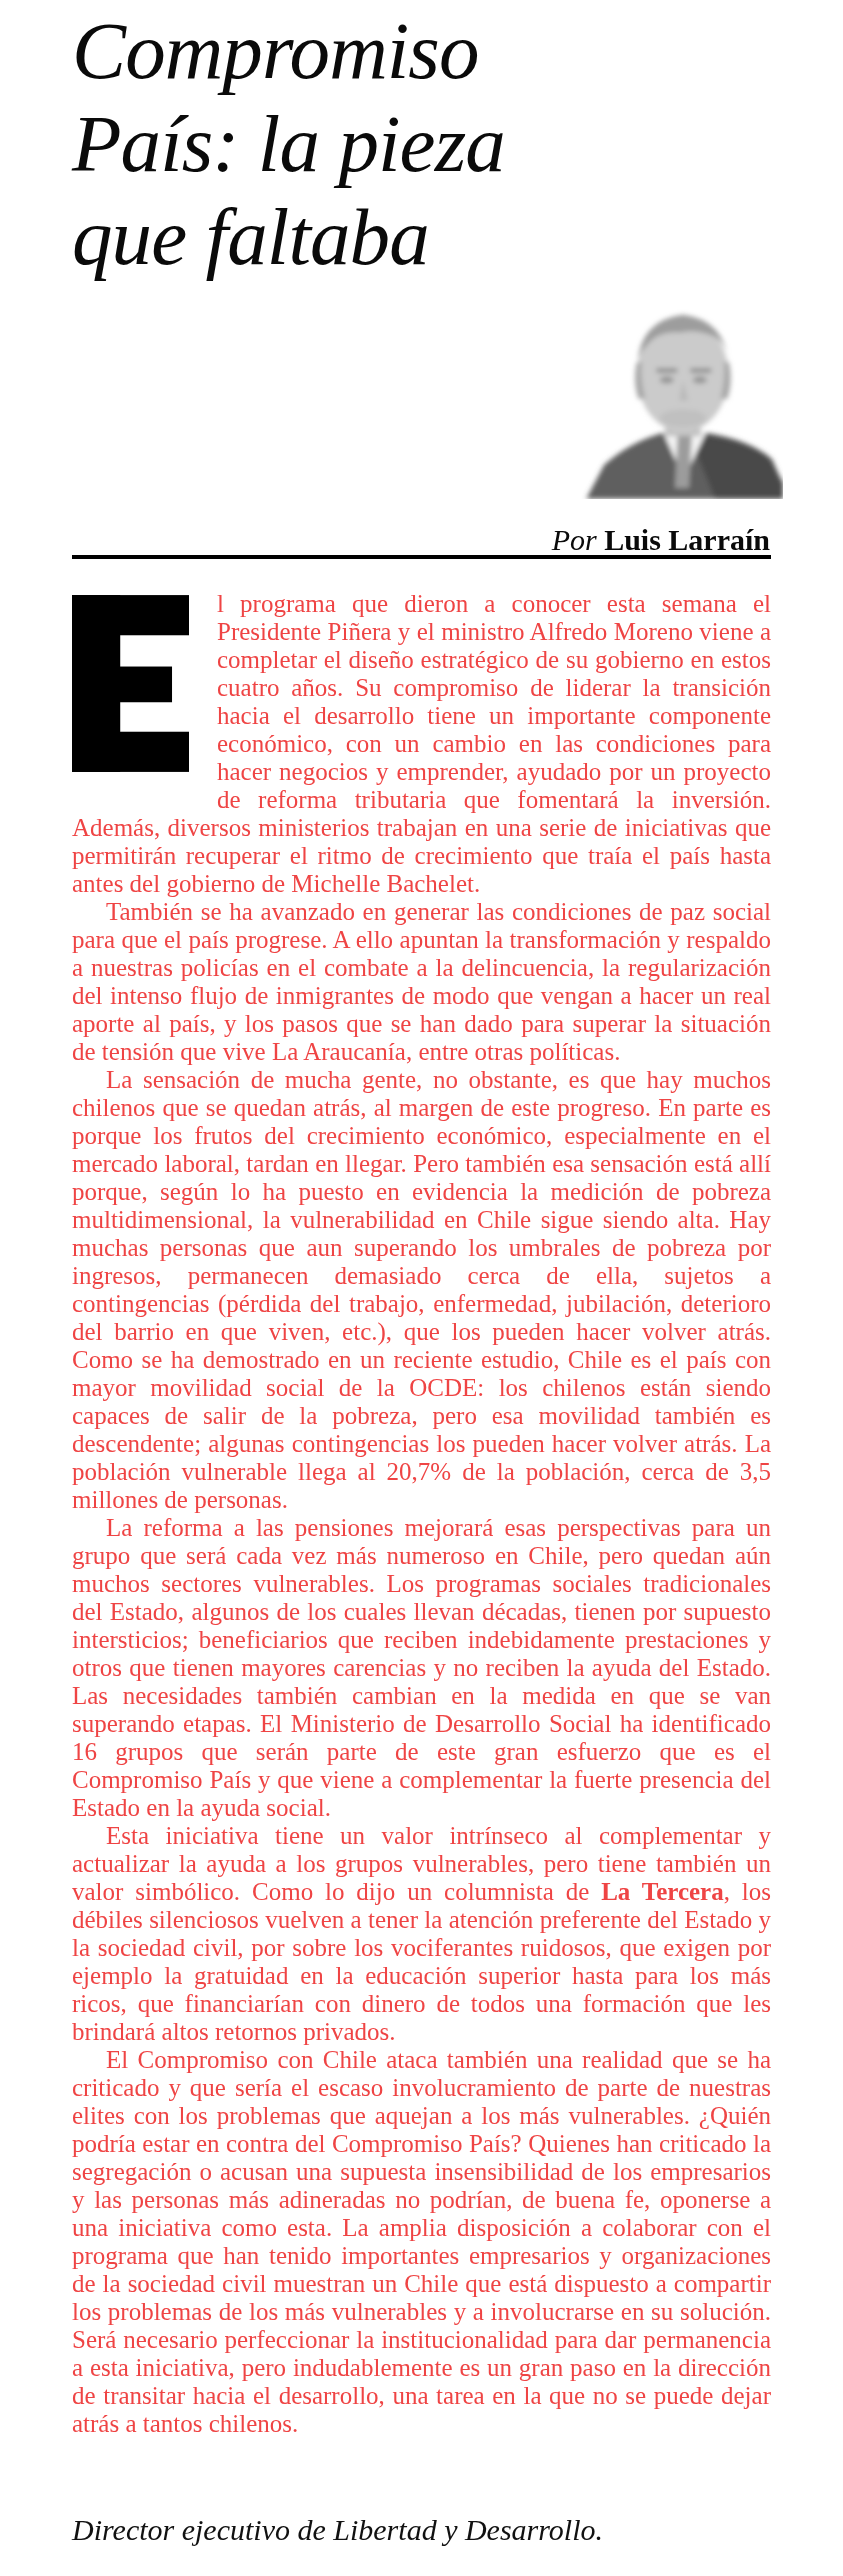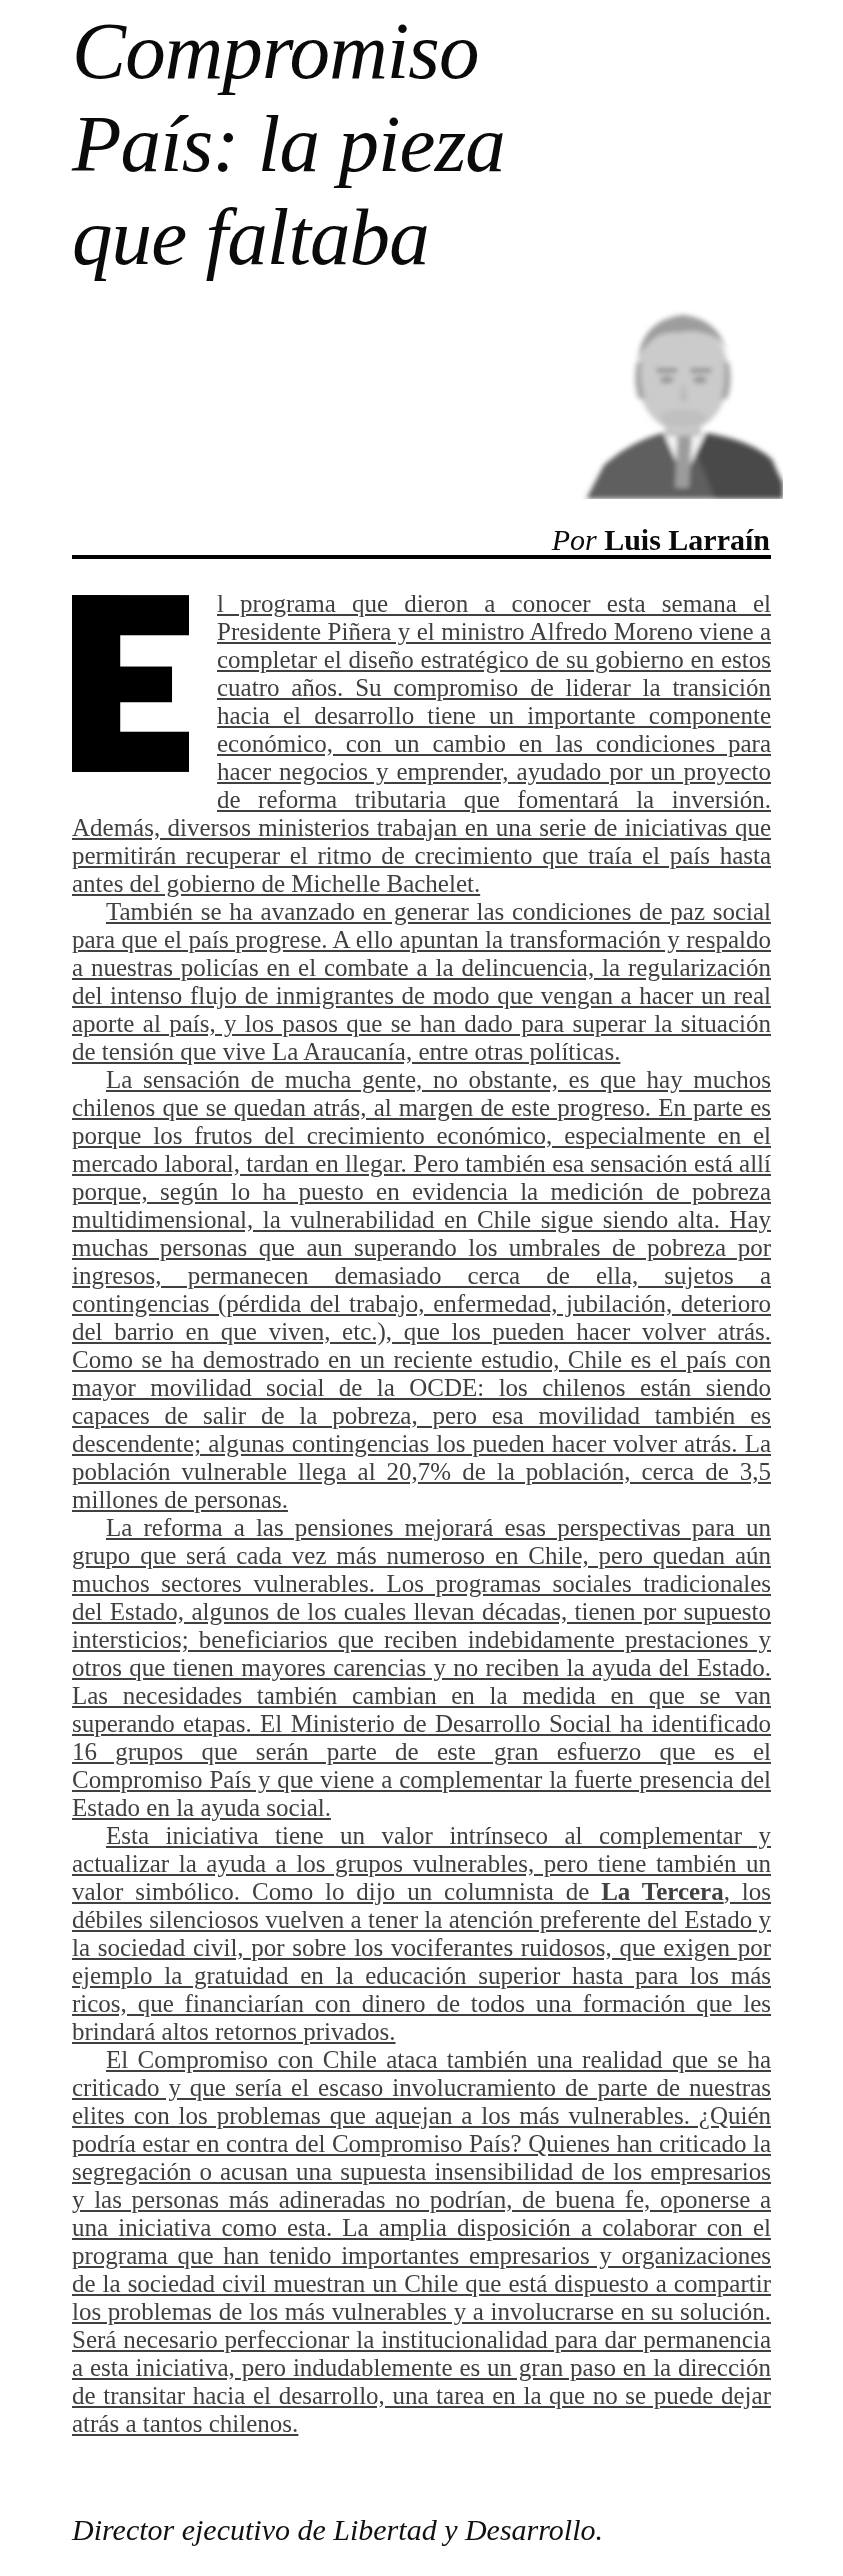--- a/index.html
+++ b/index.html
@@ -55,22 +55,21 @@
     background: #000000;
   }
   .body {
     position: absolute;
     left: 72px;
     top: 590px;
     width: 699px;
     font-size: 25px;
     line-height: 28px;
     text-align: justify;
-    color: #404040;
-    text-decoration: underline;
+    color: #ef4444;
   }
   .body p { margin: 0; padding: 0; text-indent: 34px; }
   .body p.first { text-indent: 0; }
   .dropcap {
     float: left;
     width: 117px;
     height: 198px;
     margin: 4.5px 28px 0 0;
   }
   .dropcap svg { display: block; width: 117px; height: 177px; }

